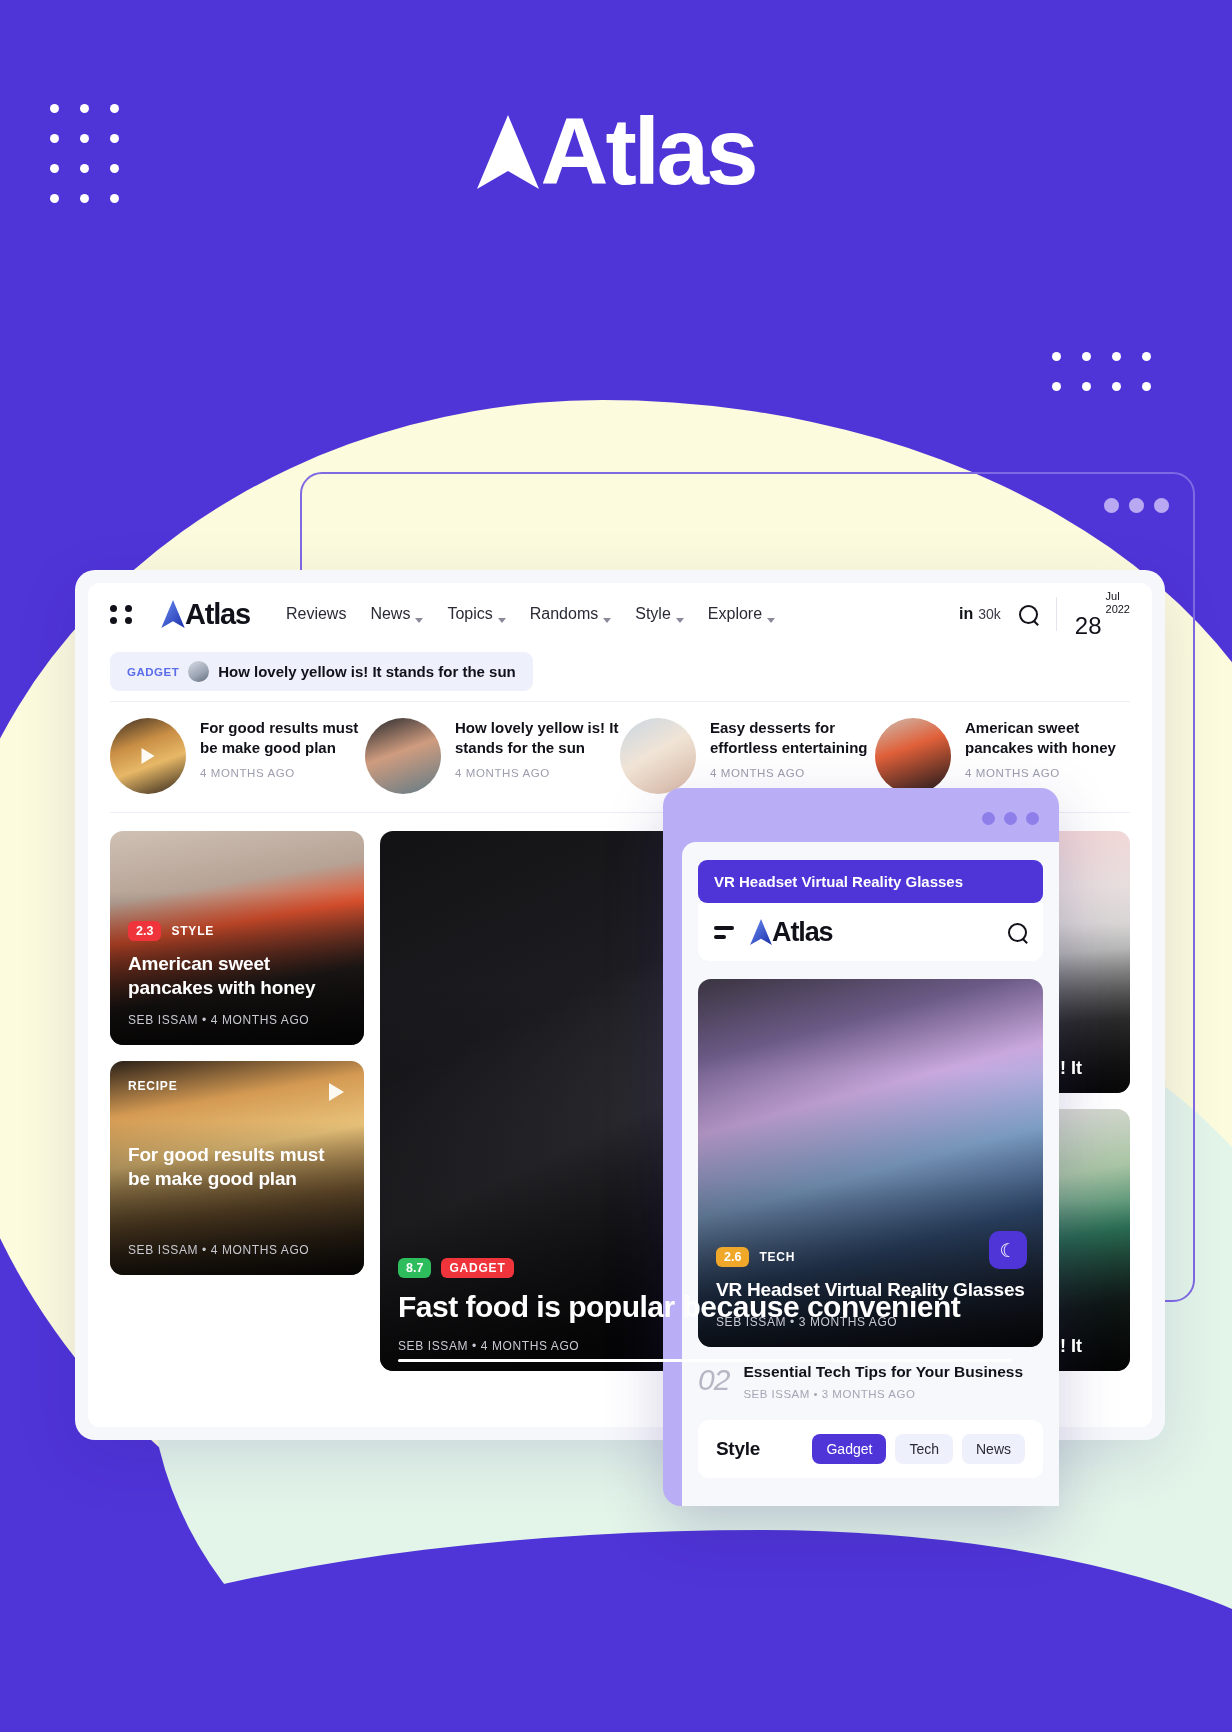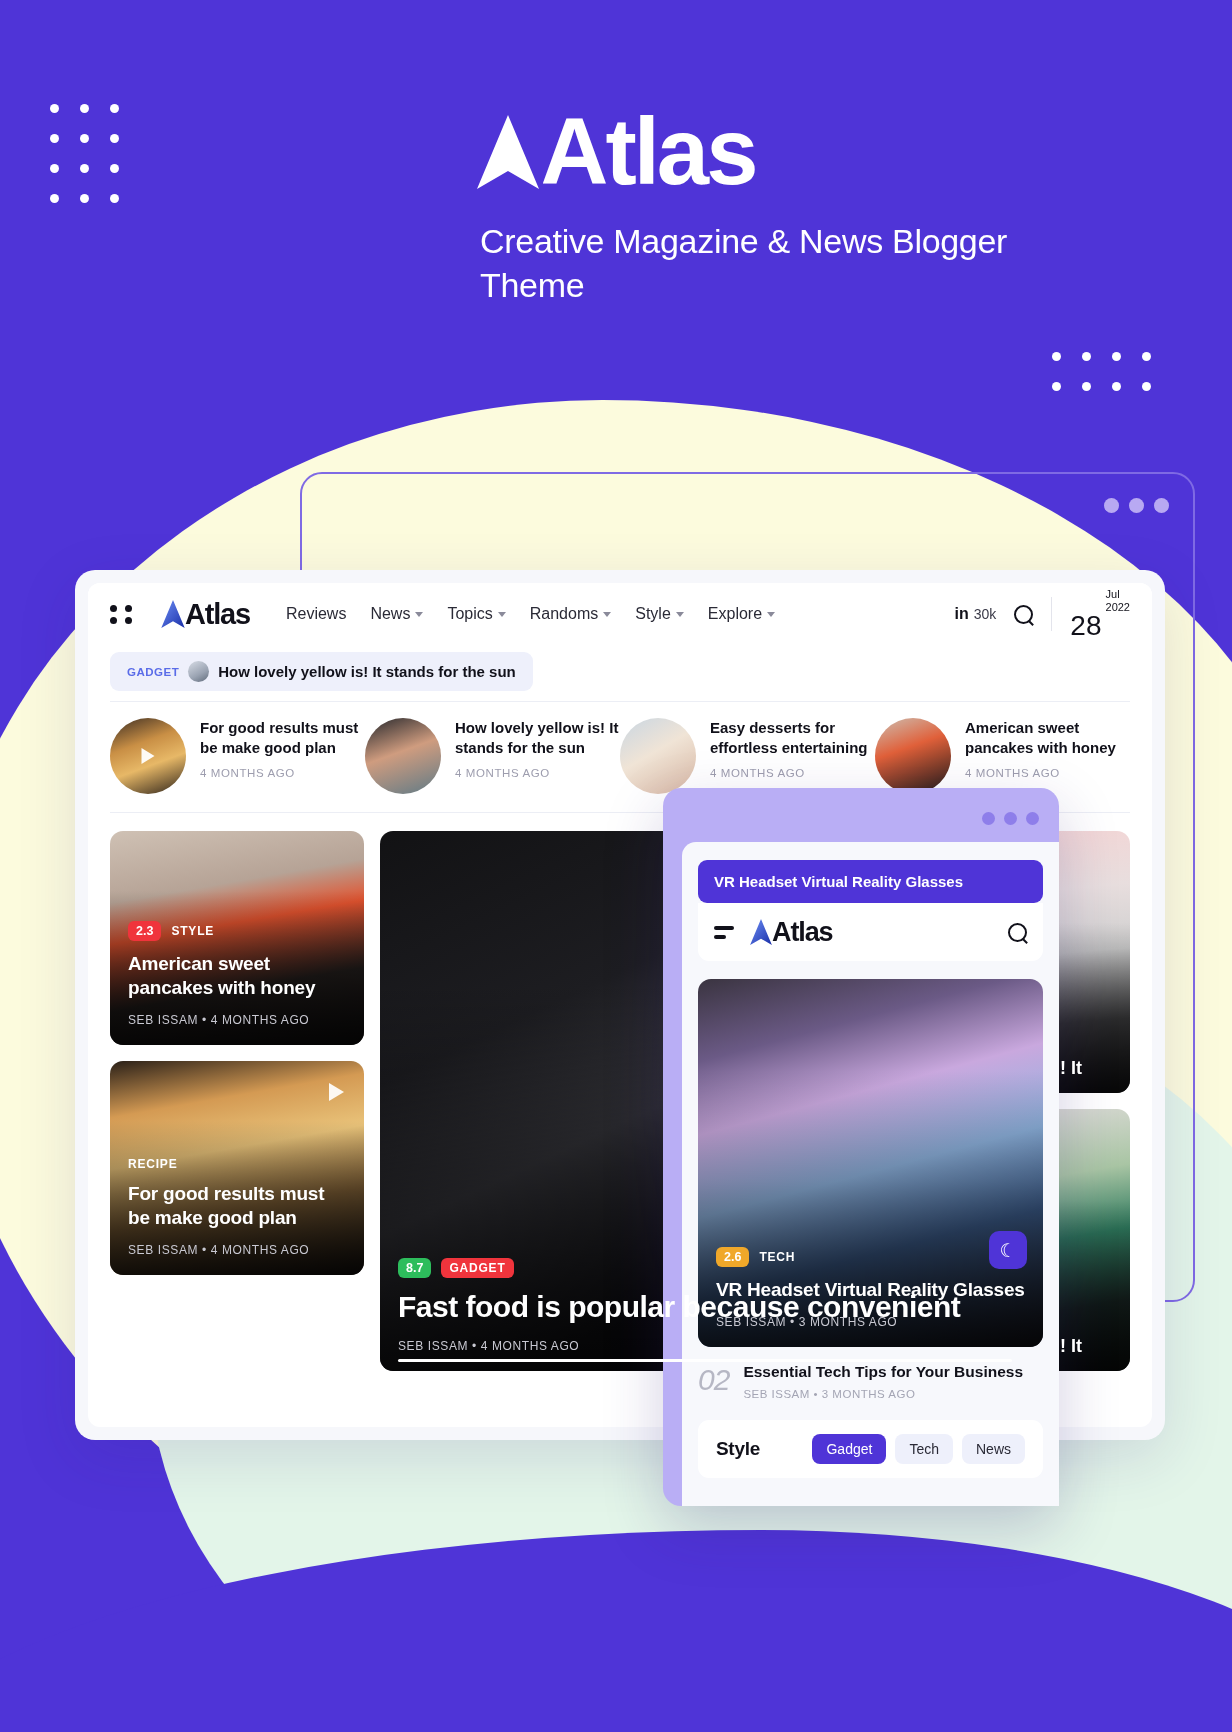--- a/index.html
+++ b/index.html
@@ -105,34 +105,34 @@
   }
   .grid-icon { display: grid; grid-template-columns: repeat(2, 10px); gap: 5px; margin-right: 26px; }
   .grid-icon i { width: 7px; height: 7px; border-radius: 50%; background: #11111a; display: block; }
 
   .nav-logo { display: flex; align-items: center; margin-right: 36px; }
   .nav-logo .mark { width: 24px; height: 28px; }
   .nav-logo .word { font-size: 29px; font-weight: 700; color: #11111a; letter-spacing: -1.2px; line-height: 1; }
 
   .nav-links { display: flex; align-items: center; gap: 24px; }
   .nav-link {
-    display: flex; align-items: center; gap: 5px;
+    display: flex; align-items: flex-end; gap: 5px;
     font-size: 16px; color: #2a2a36; font-weight: 400; cursor: pointer;
   }
   .caret { width: 0; height: 0; border-left: 4px solid transparent; border-right: 4px solid transparent; border-top: 5px solid #8a8a9a; }
 
   .nav-right { margin-left: auto; display: flex; align-items: center; gap: 18px; }
   .social { display: flex; align-items: center; gap: 5px; }
   .social .ic { font-size: 16px; font-weight: 700; color: #11111a; }
   .social .cnt { font-size: 14px; color: #3a3a48; }
   .search-ic { width: 19px; height: 19px; border: 2.2px solid #11111a; border-radius: 50%; position: relative; }
   .search-ic::after { content:''; position:absolute; width:2.2px; height:6px; background:#11111a; right:-1px; bottom:-4px; transform: rotate(-45deg); }
   .nav-div { width: 1px; height: 34px; background: #e3e4ec; }
   .date { display: flex; align-items: flex-start; gap: 4px; }
-  .date .d { font-size: 28px; font-weight: 400; color: #11111a; line-height: 1; margin-top: 24px; }
+  .date .d { font-size: 24px; font-weight: 400; color: #11111a; line-height: 1; margin-top: 24px; }
   .date .my { font-size: 11px; color: #11111a; line-height: 1.15; }
 
   
   .ticker { padding: 7px 22px 6px; }
   .ticker-pill {
     display: inline-flex; align-items: center; gap: 9px;
     background: #eef0fb; border-radius: 9px; padding: 9px 17px;
   }
   .ticker-cat { font-size: 11.5px; font-weight: 700; color: #5a6ce8; letter-spacing: .5px; }
   .ticker-thumb { width: 21px; height: 21px; border-radius: 50%; background: linear-gradient(150deg,#d8dde6,#9aa3b2 60%,#5f6a7a); }
@@ -171,21 +171,21 @@
   }
   .card::before {
     content:''; position:absolute; inset:0;
     background: linear-gradient(to top, rgba(0,0,0,.80) 0%, rgba(0,0,0,.42) 38%, rgba(0,0,0,0) 72%);
   }
   .card > * { position: relative; z-index: 2; }
   .card-sm { height: 214px; }
   .card-lg { height: 540px; }
 
   .img-woman { background: linear-gradient(170deg,#cfc1b4 0%,#b6a396 28%,#e2532f 44%,#2a2422 70%,#141212 100%); }
-  .img-burger2 { background: linear-gradient(170deg,#2a2018 0%,#d49a53 22%,#e9c37a 42%,#8d6a3c 66%,#1a1512 100%); }
+  .img-burger2 { background: linear-gradient(170deg,#2a2018 0%,#d49a53 22%,#e9c37a 42%,#8d6a3c 66%,#1a1512 100%); justify-content: space-between; }
   .img-watch { background: linear-gradient(155deg,#121214 0%,#1d1d21 30%,#3a3a40 48%,#16161a 72%,#0d0d10 100%); }
   .img-pods { background: linear-gradient(175deg,#f2d6d6 0%,#e8dede 22%,#cfcfcf 46%,#4a4a4c 72%,#1d1d1f 100%); }
   .img-plant { background: linear-gradient(170deg,#d9d9d4 0%,#a9c5a4 25%,#2f7a5e 48%,#1c2b28 74%,#101512 100%); }
 
   .badge-row { display: flex; align-items: center; gap: 10px; margin-bottom: 11px; }
   .rate {
     font-size: 12.5px; font-weight: 700; color: #fff;
     padding: 3px 8px; border-radius: 6px;
   }
   .rate-red { background: #f0343c; }
@@ -306,21 +306,20 @@
       <span class="dot-w"></span>
   </div>
 
   <div class="brand-wrap">
     <div class="brand-logo">
       <svg class="mark" viewBox="0 0 62 74">
         <path d="M31 0 L62 74 L31 56 L0 74 Z" fill="#ffffff"></path>
       </svg>
       <span class="word">Atlas</span>
     </div>
-    <div class="tagline">Creative Magazine &amp; News Blogger Theme</div>
   </div>
 </div>
 
 <div class="back-frame">
   <div class="bf-dots">
     <span class="bf-dot"></span>
       <span class="bf-dot"></span>
       <span class="bf-dot"></span>
   </div>
 </div>

